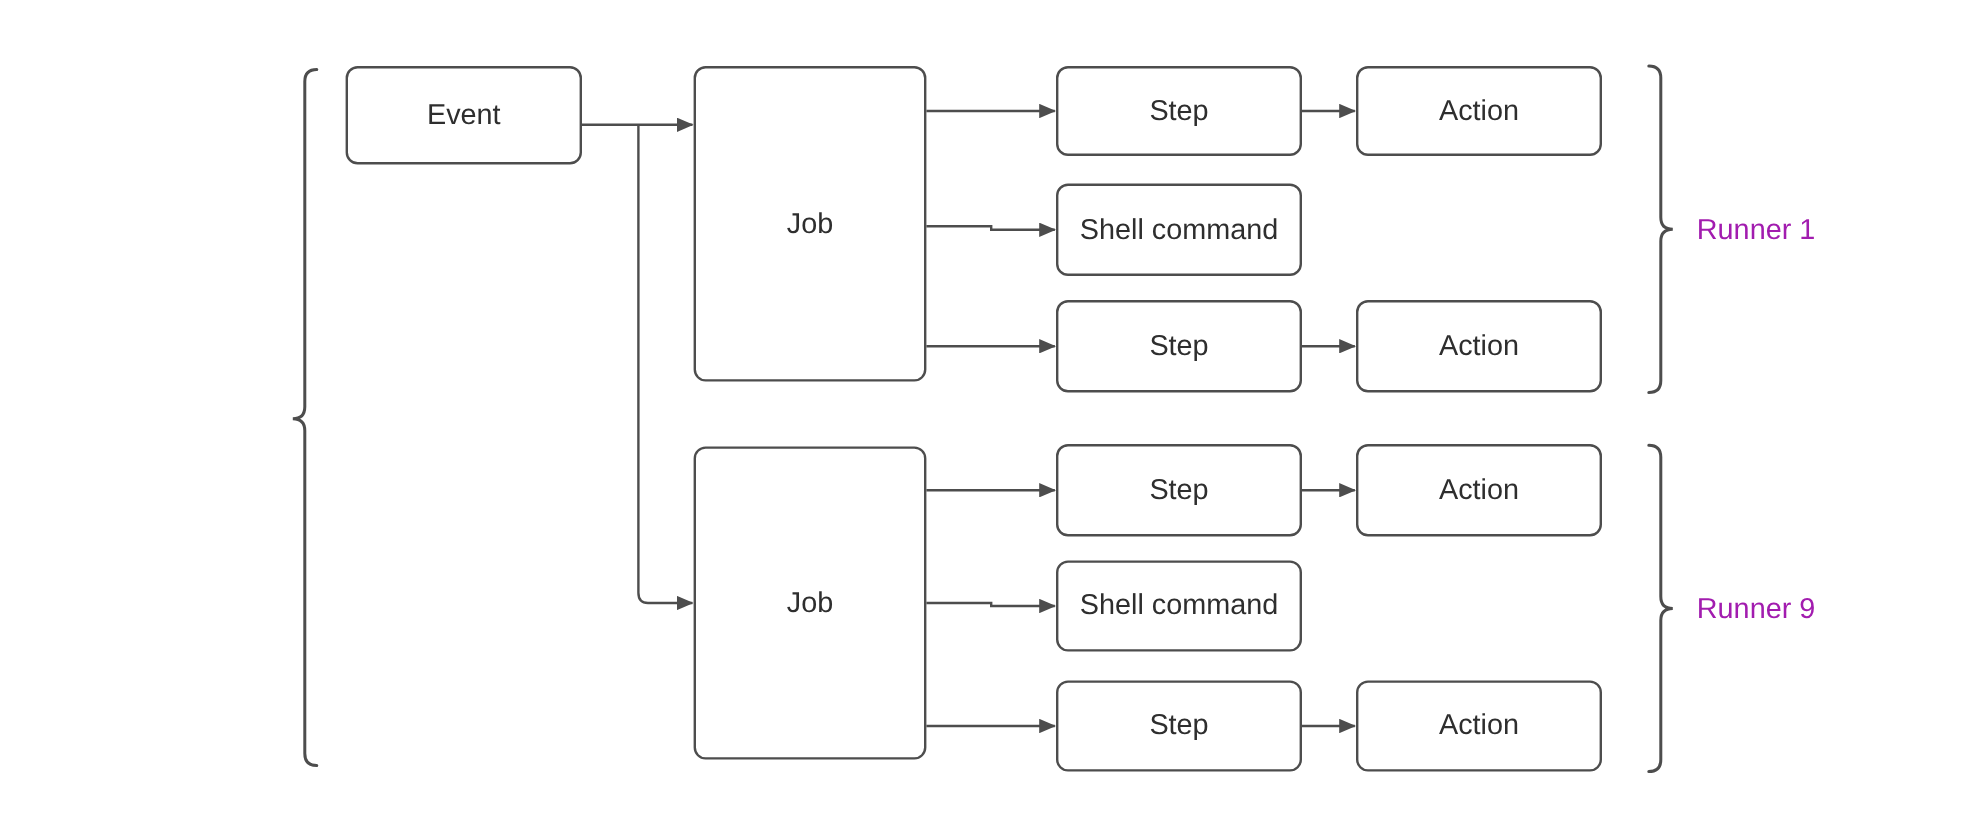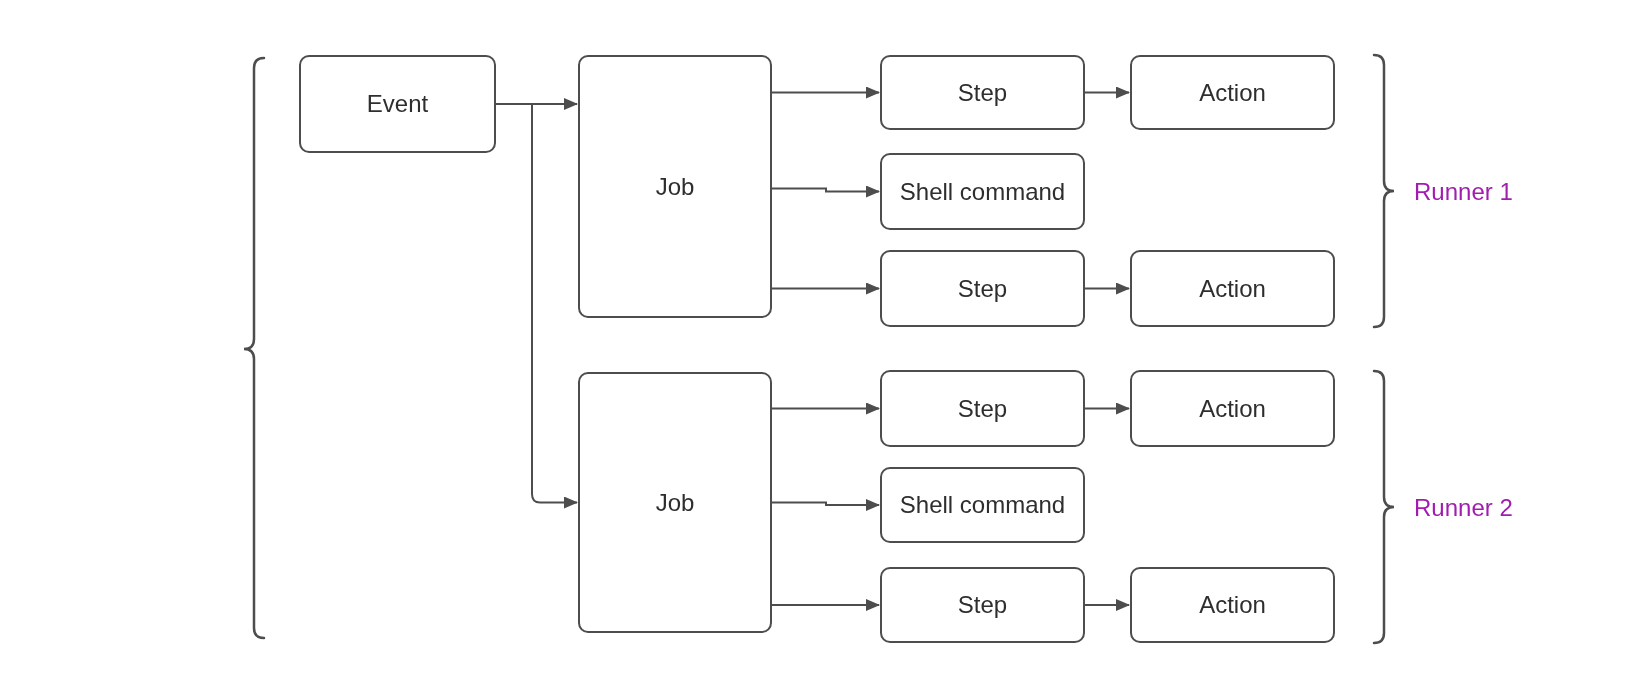--- a/index.html
+++ b/index.html
@@ -39,21 +39,21 @@
     position: absolute;
     font-size: 24px;
     color: #a21caf;
     white-space: nowrap;
   }
   .parallel-label {
     text-align: center;
     line-height: 30px;
   }
   
-  .n-event      { left: 288px;  top: 55px;  width: 197px; height: 98px; margin-left: 11px; }
+  .n-event      { left: 288px;  top: 55px;  width: 197px; height: 82px; }
   .n-job1       { left: 578px;  top: 55px;  width: 194px; height: 263px; }
   .n-job2       { left: 578px;  top: 372px; width: 194px; height: 261px; }
   .n-step-r1a   { left: 880px;  top: 55px;  width: 205px; height: 75px; }
   .n-action-r1a { left: 1130px; top: 55px;  width: 205px; height: 75px; }
   .n-shell-r1   { left: 880px;  top: 153px; width: 205px; height: 77px; }
   .n-step-r1b   { left: 880px;  top: 250px; width: 205px; height: 77px; }
   .n-action-r1b { left: 1130px; top: 250px; width: 205px; height: 77px; }
   .n-step-r2a   { left: 880px;  top: 370px; width: 205px; height: 77px; }
   .n-action-r2a { left: 1130px; top: 370px; width: 205px; height: 77px; }
   .n-shell-r2   { left: 880px;  top: 467px; width: 205px; height: 76px; }
@@ -110,15 +110,15 @@
   <div class="node n-action-r1b">Action</div>
 
   <div class="node n-job2">Job</div>
   <div class="node n-step-r2a">Step</div>
   <div class="node n-action-r2a">Action</div>
   <div class="node n-shell-r2">Shell command</div>
   <div class="node n-step-r2b">Step</div>
   <div class="node n-action-r2b">Action</div>
 
   <div class="floating-label l-runner1">Runner 1</div>
-  <div class="floating-label l-runner2">Runner 2</div>
+  <div class="floating-label l-runner2">Runner 9</div>
 
 </div>
 
 </body></html>

